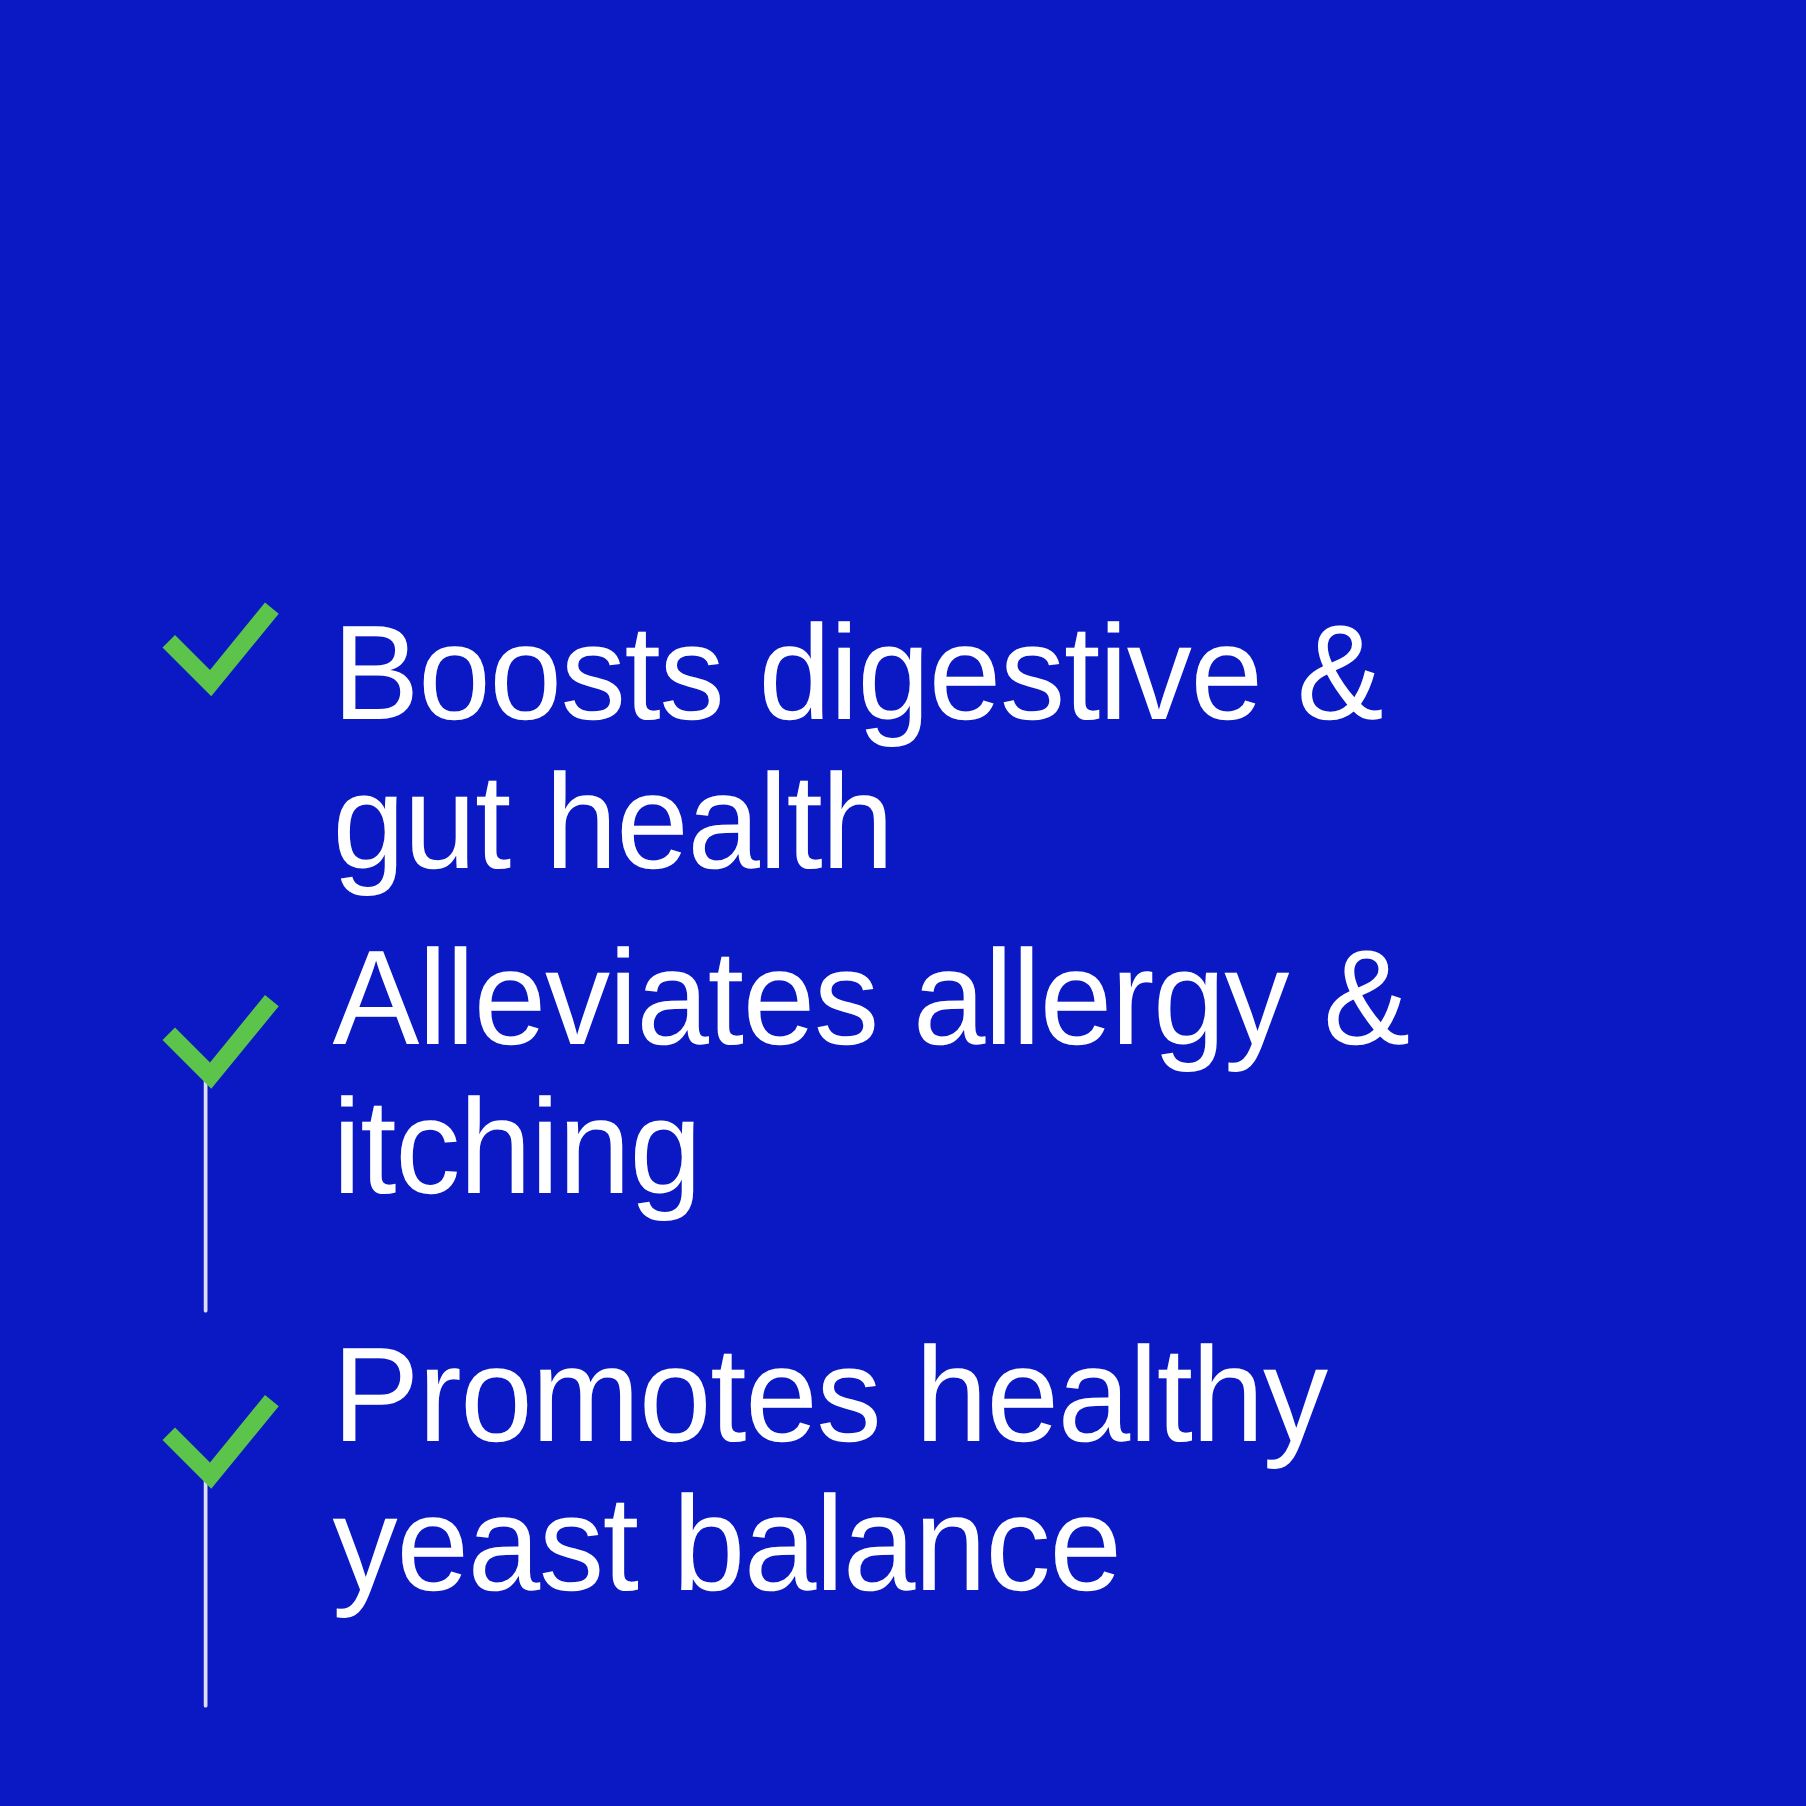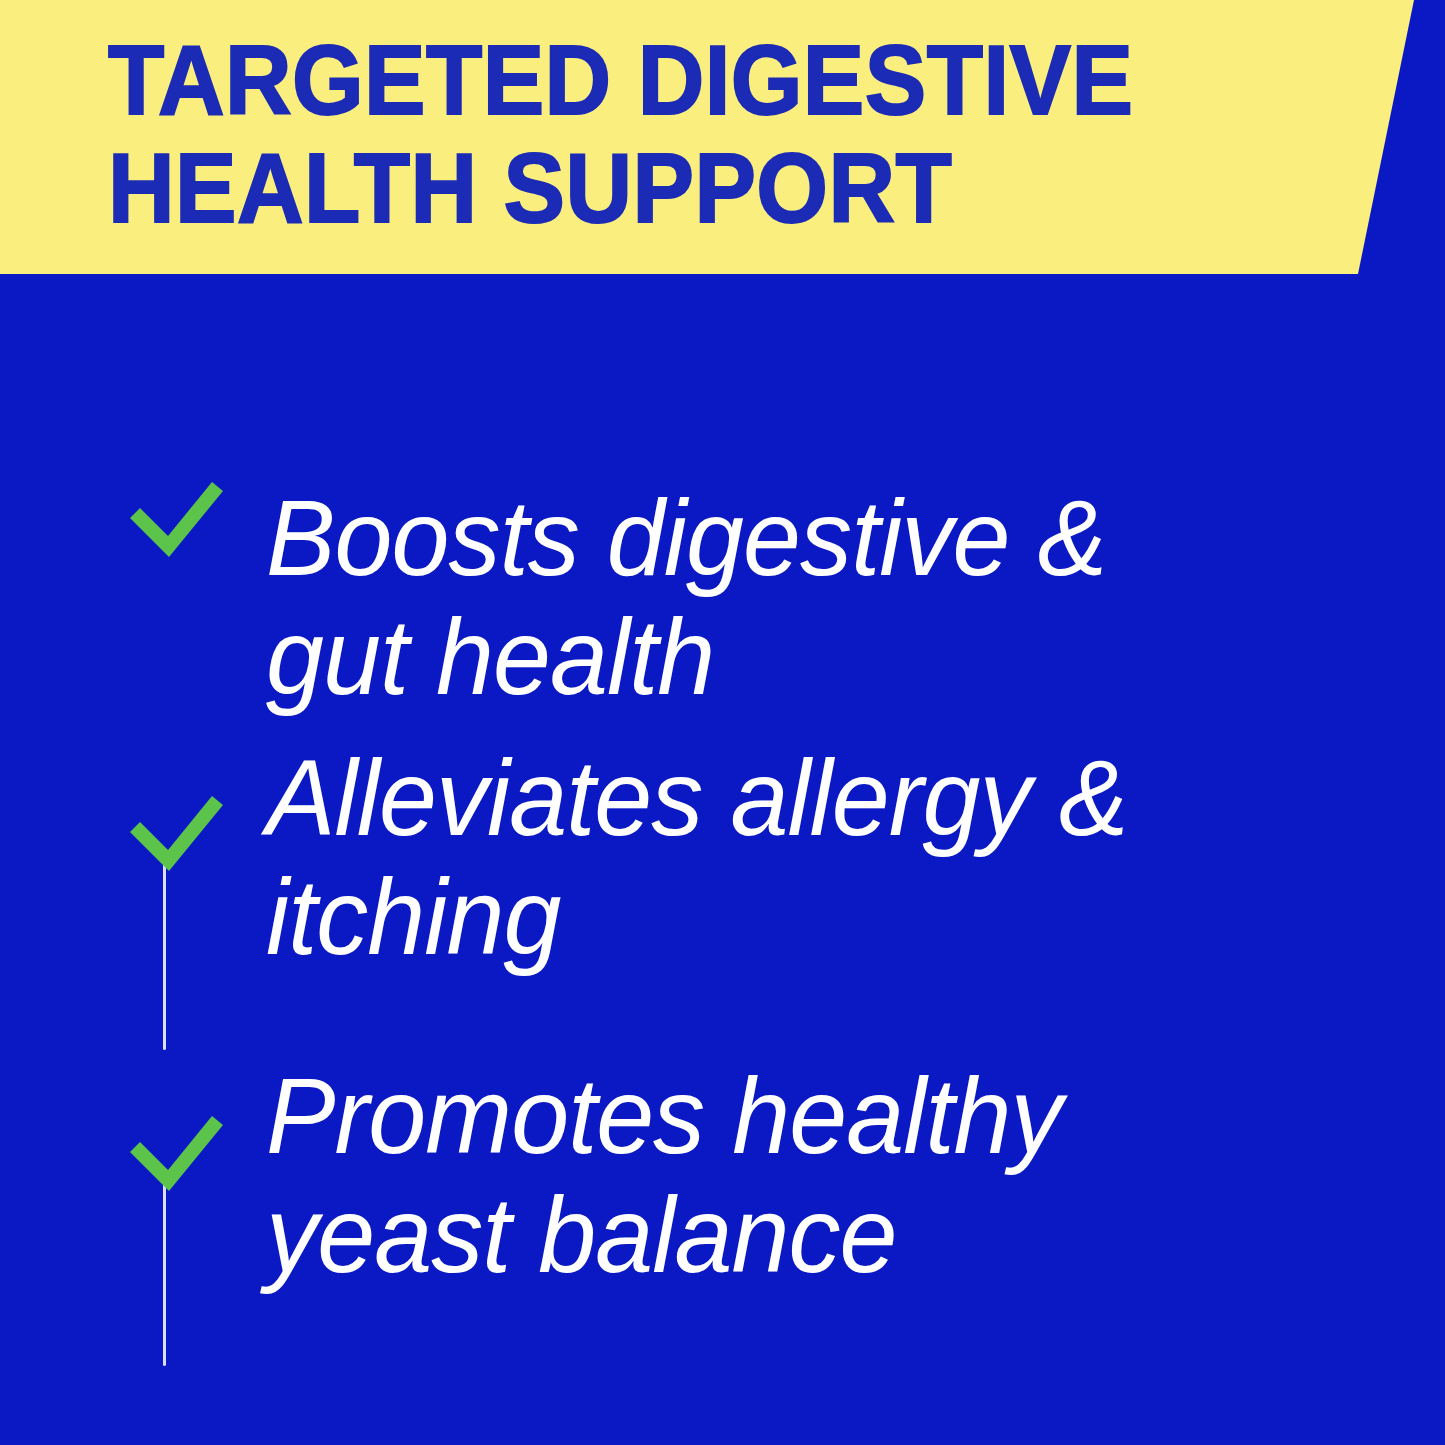--- a/index.html
+++ b/index.html
@@ -52,21 +52,20 @@
     -webkit-text-stroke: 2px #1c2bb5;
   }
 
   
   .benefits {
     position: absolute;
     left: 0;
     top: 274px;
     width: 1445px;
     height: 1171px;
-    font-style: italic;
   }
 
   .benefit-row {
     position: absolute;
     left: 0;
     width: 1445px;
   }
 
   .benefit-row.row-0 { top: 106px; }
   .benefit-row.row-1 { top: 426px; }
@@ -114,24 +113,20 @@
     border-radius: 2px;
   }
   .connector.conn-0 { top: 588px; height: 188px; }
   .connector.conn-1 { top: 906px; height: 186px; }
 </style>
 </head>
 <body>
 
 <div id="poster">
 
-  <div class="banner">
-    <div class="banner-title">TARGETED DIGESTIVE
-HEALTH SUPPORT</div>
-  </div>
 
   <div class="benefits">
 
     <div class="connector conn-0"></div>
 
     <div class="connector conn-1"></div>
 
     <div class="benefit-row row-0">
       <span class="check-icon">
         <svg viewBox="0 0 104 90" xmlns="http://www.w3.org/2000/svg">

